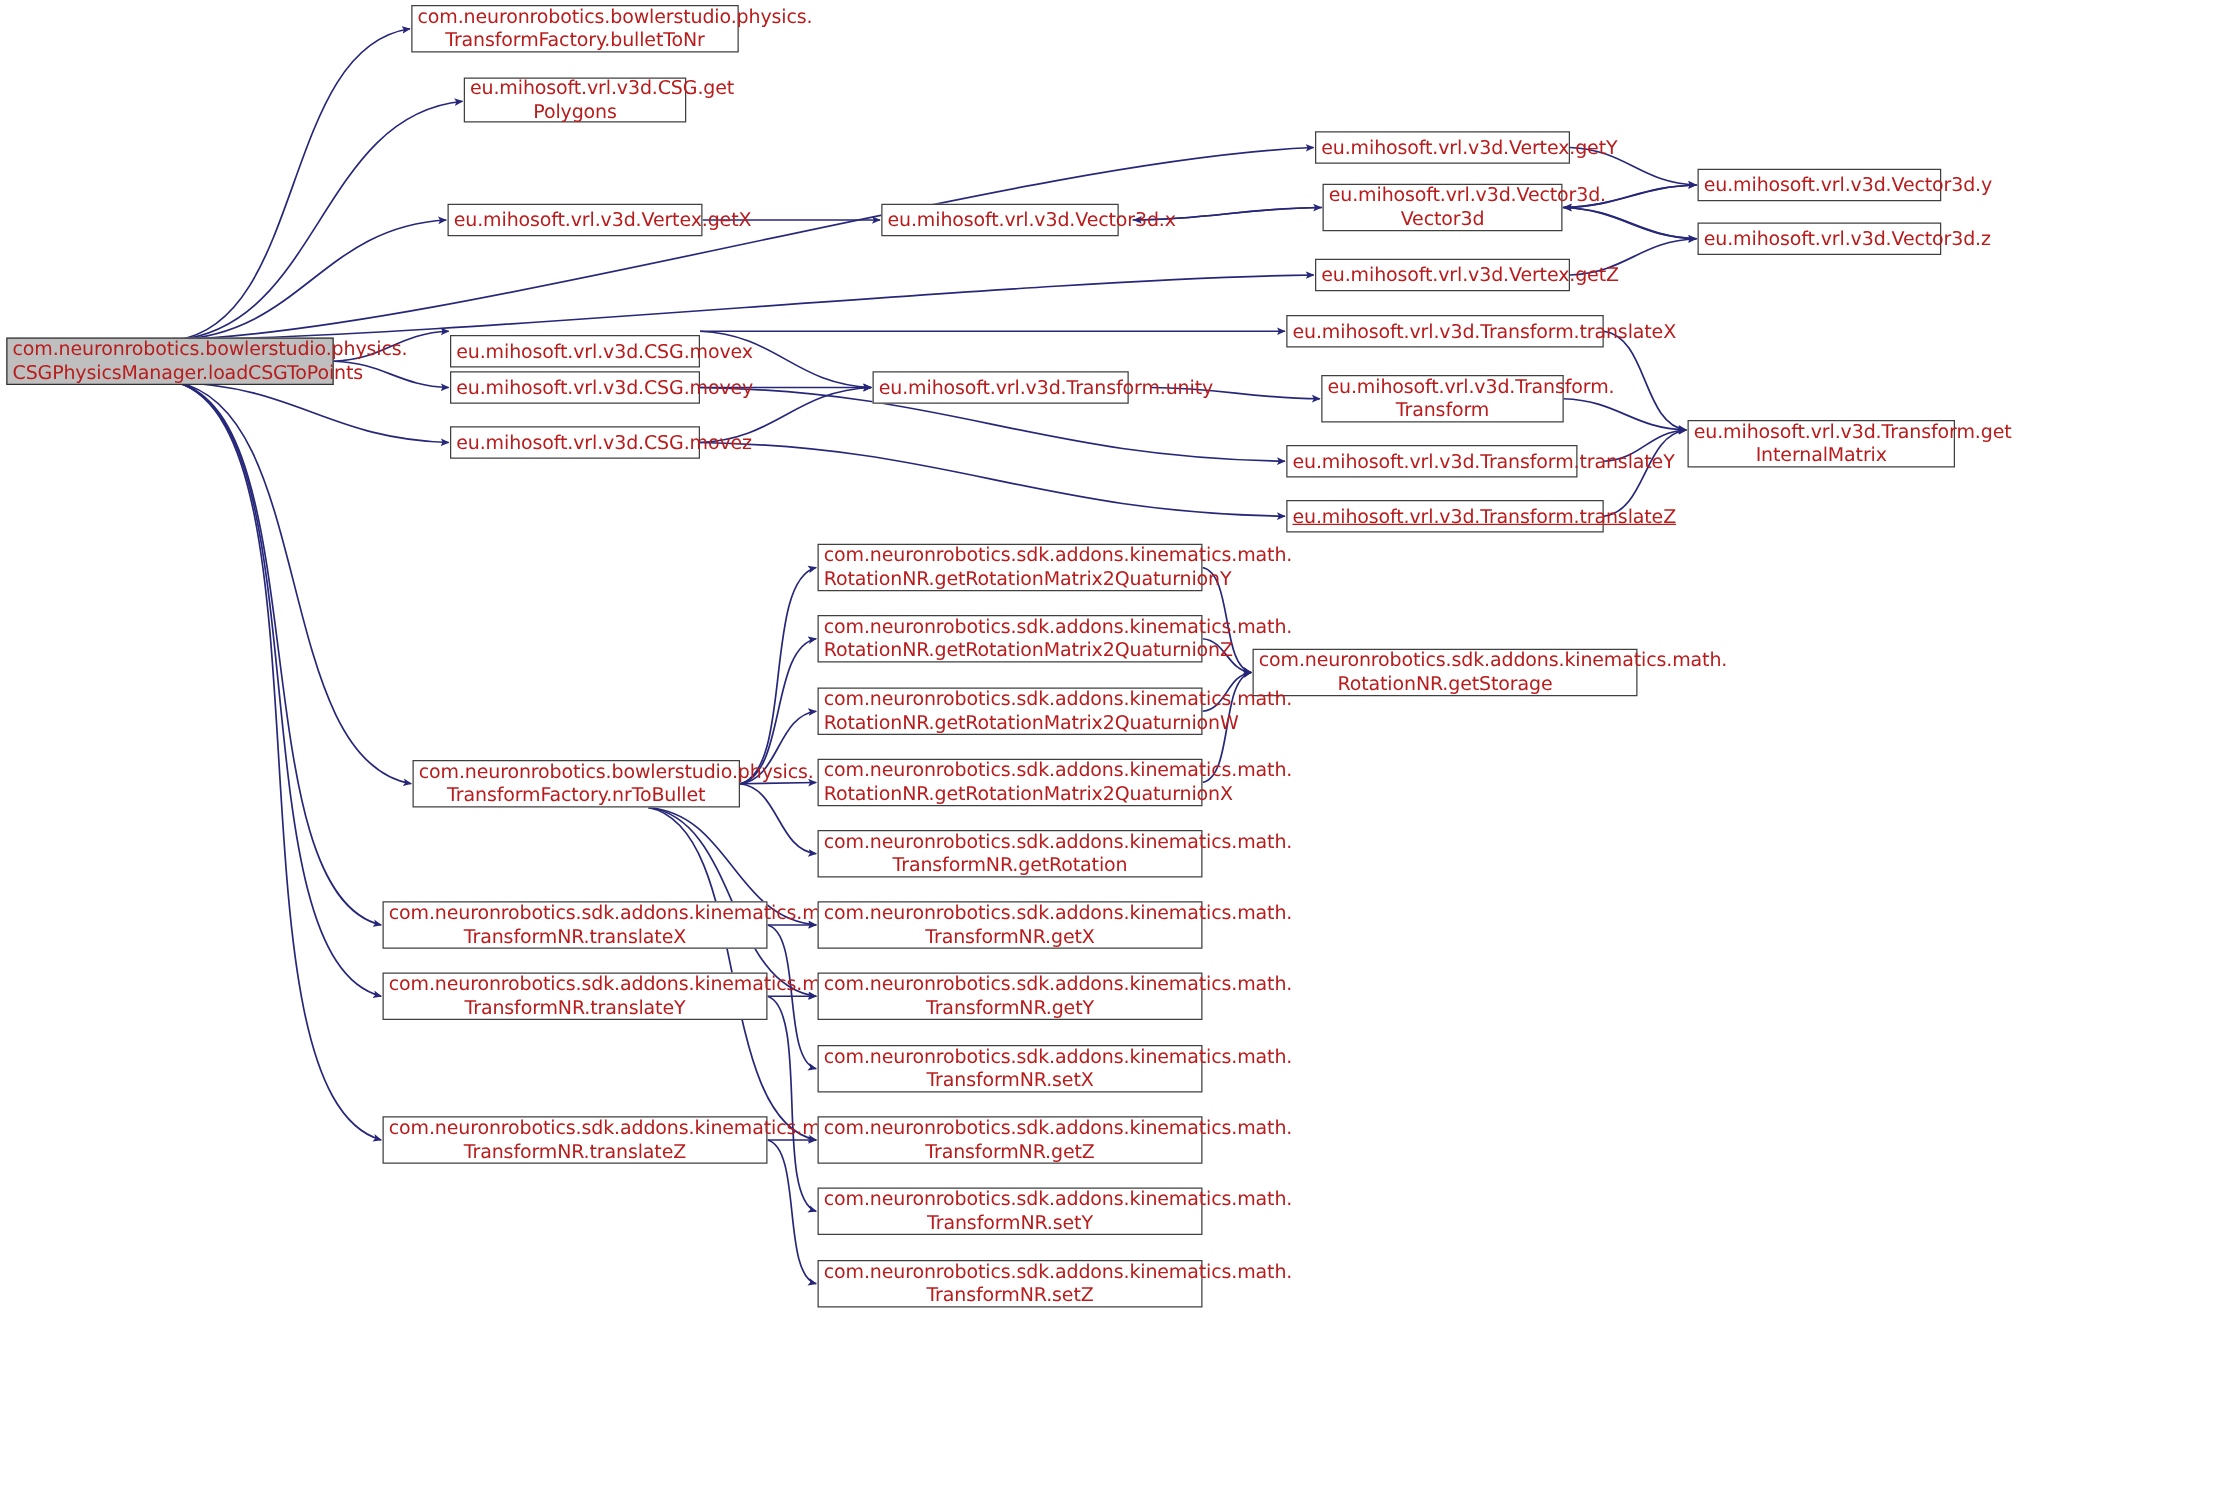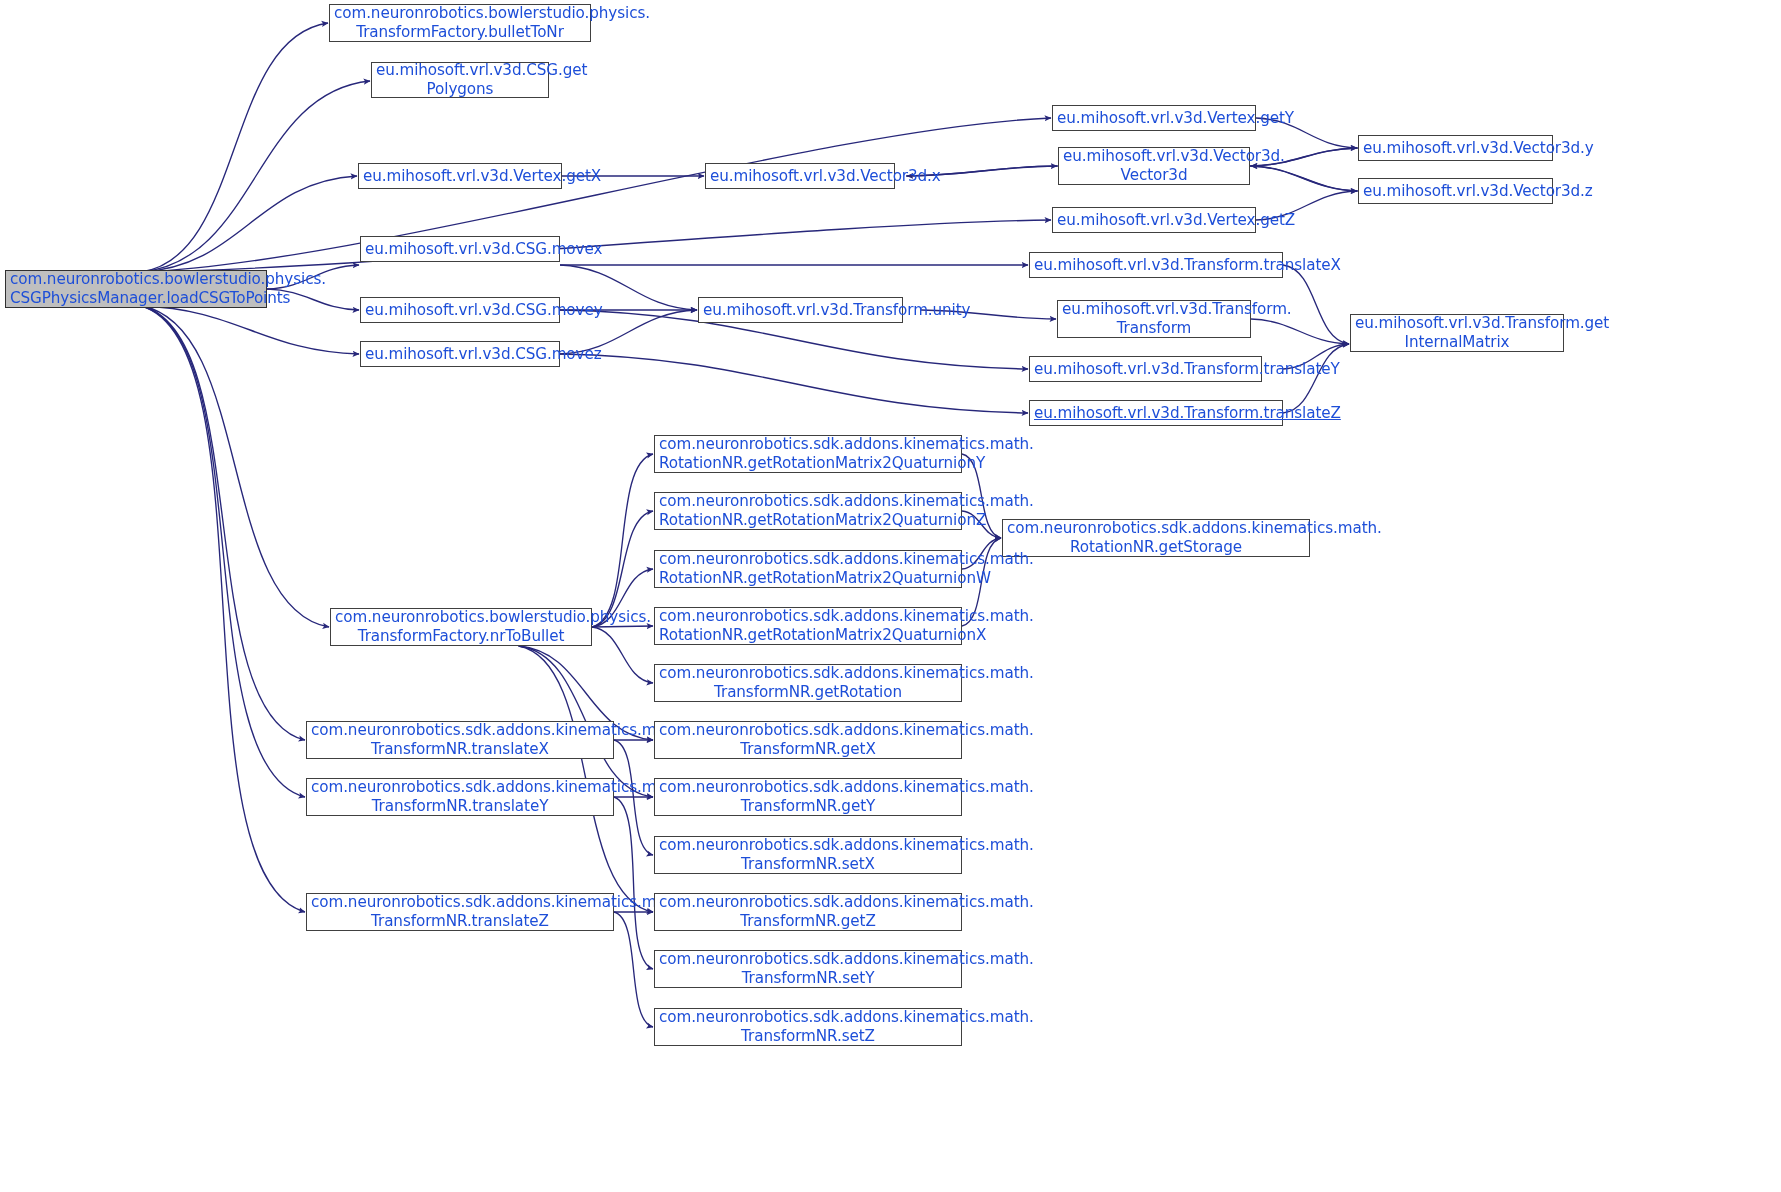--- a/index.html
+++ b/index.html
@@ -20,21 +20,21 @@
     left: 0; top: 0;
     width: 1781px;
     height: 1192px;
     pointer-events: none;
   }
   .node {
     position: absolute;
     box-sizing: border-box;
     border: 1.4px solid #404040;
     background: #ffffff;
-    color: #1d4ed8;
+    color: #b91c1c;
     font-size: 15.2px;
     line-height: 19px;
     text-align: center;
     display: flex;
     align-items: center;
     justify-content: center;
     padding: 1px 4px;
     white-space: pre-line;
     letter-spacing: -0.1px;
   }
@@ -119,27 +119,27 @@
       <div class="node" style="left: 371px; top: 62px; width: 178px; height: 36px;"><span class="node-label">eu.mihosoft.vrl.v3d.CSG.get
 Polygons</span></div>
       <div class="node" style="left: 1052px; top: 105px; width: 204px; height: 26px;"><span class="node-label">eu.mihosoft.vrl.v3d.Vertex.getY</span></div>
       <div class="node" style="left: 1358px; top: 135px; width: 195px; height: 26px;"><span class="node-label">eu.mihosoft.vrl.v3d.Vector3d.y</span></div>
       <div class="node" style="left: 358px; top: 163px; width: 204px; height: 26px;"><span class="node-label">eu.mihosoft.vrl.v3d.Vertex.getX</span></div>
       <div class="node" style="left: 705px; top: 163px; width: 190px; height: 26px;"><span class="node-label">eu.mihosoft.vrl.v3d.Vector3d.x</span></div>
       <div class="node" style="left: 1058px; top: 147px; width: 192px; height: 38px;"><span class="node-label">eu.mihosoft.vrl.v3d.Vector3d.
 Vector3d</span></div>
       <div class="node" style="left: 1358px; top: 178px; width: 195px; height: 26px;"><span class="node-label">eu.mihosoft.vrl.v3d.Vector3d.z</span></div>
       <div class="node" style="left: 1052px; top: 207px; width: 204px; height: 26px;"><span class="node-label">eu.mihosoft.vrl.v3d.Vertex.getZ</span></div>
-      <div class="node" style="left: 360px; top: 236px; width: 200px; height: 26px;"><span class="node-label">eu.mihosoft.vrl.v3d.CSG.movex</span></div>
+      <div class="node" style="left: 360px; top: 268px; width: 200px; height: 26px;"><span class="node-label">eu.mihosoft.vrl.v3d.CSG.movex</span></div>
       <div class="node" style="left: 1029px; top: 252px; width: 254px; height: 26px;"><span class="node-label">eu.mihosoft.vrl.v3d.Transform.translateX</span></div>
       <div class="node" style="left: 360px; top: 297px; width: 200px; height: 26px;"><span class="node-label">eu.mihosoft.vrl.v3d.CSG.movey</span></div>
       <div class="node" style="left: 698px; top: 297px; width: 205px; height: 26px;"><span class="node-label">eu.mihosoft.vrl.v3d.Transform.unity</span></div>
       <div class="node" style="left: 1057px; top: 300px; width: 194px; height: 38px;"><span class="node-label">eu.mihosoft.vrl.v3d.Transform.
 Transform</span></div>
-      <div class="node" style="left: 1350px; top: 314px; width: 214px; height: 38px; justify-content: flex-end;"><span class="node-label">eu.mihosoft.vrl.v3d.Transform.get
+      <div class="node" style="left: 1350px; top: 336px; width: 214px; height: 38px; justify-content: flex-end;"><span class="node-label">eu.mihosoft.vrl.v3d.Transform.get
 InternalMatrix</span></div>
       <div class="node" style="left: 360px; top: 341px; width: 200px; height: 26px;"><span class="node-label">eu.mihosoft.vrl.v3d.CSG.movez</span></div>
       <div class="node" style="left: 1029px; top: 356px; width: 233px; height: 26px;"><span class="node-label">eu.mihosoft.vrl.v3d.Transform.translateY</span></div>
       <div class="node" style="left: 1029px; top: 400px; width: 254px; height: 26px; text-decoration: underline;"><span class="node-label">eu.mihosoft.vrl.v3d.Transform.translateZ</span></div>
       <div class="node" style="left: 654px; top: 435px; width: 308px; height: 38px;"><span class="node-label">com.neuronrobotics.sdk.addons.kinematics.math.
 RotationNR.getRotationMatrix2QuaturnionY</span></div>
       <div class="node" style="left: 654px; top: 492px; width: 308px; height: 38px;"><span class="node-label">com.neuronrobotics.sdk.addons.kinematics.math.
 RotationNR.getRotationMatrix2QuaturnionZ</span></div>
       <div class="node" style="left: 1002px; top: 519px; width: 308px; height: 38px;"><span class="node-label">com.neuronrobotics.sdk.addons.kinematics.math.
 RotationNR.getStorage</span></div>

